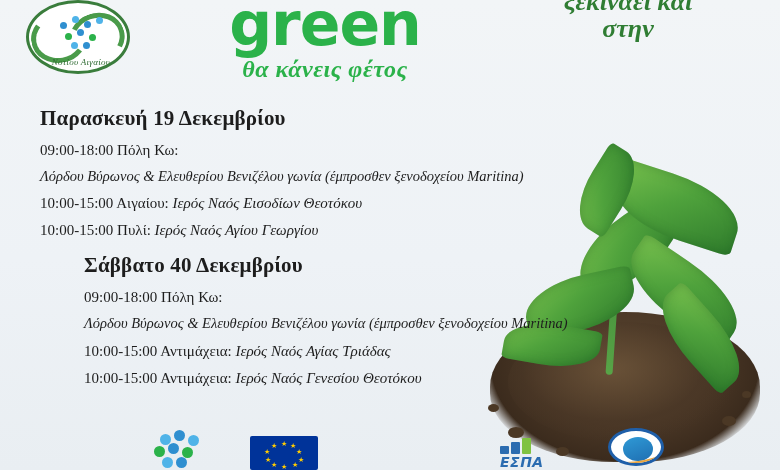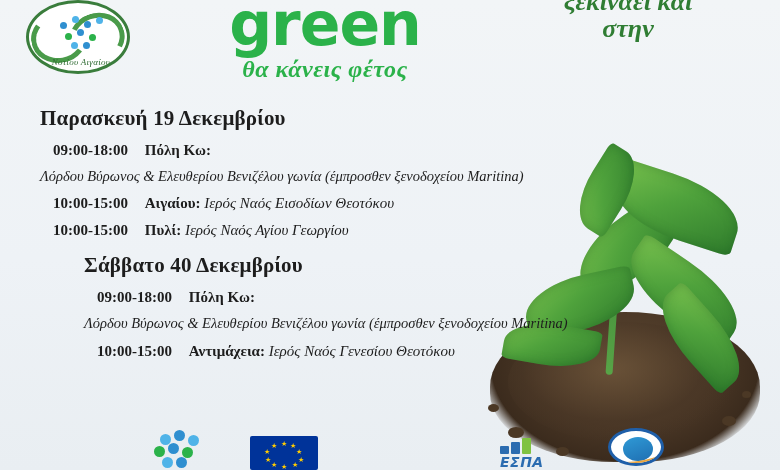--- a/index.html
+++ b/index.html
@@ -165,23 +165,22 @@
     margin-bottom: 10px;
     letter-spacing: .2px;
   }
   .slot {
     font-family: "Liberation Serif", serif;
     font-size: 15px;
     margin-bottom: 9px;
     line-height: 1.2;
   }
   .slot b {
-    font-weight: bold;
+    font-weight: normal;
     font-style: normal;
-    margin-left: 13px;
   }
   .slot .loc {
     font-style: italic;
   }
   .slot.addr {
     font-style: italic;
     font-size: 14.5px;
   }
 
   
@@ -427,20 +426,25 @@
     <div class="day-block second">
       <div class="day-title">Σάββατο 40 Δεκεμβρίου</div>
 
       <div class="slot">
         <b>09:00-18:00</b>
         <b>Πόλη Κω:</b>
       </div>
 
       <div class="slot addr">Λόρδου Βύρωνος &amp; Ελευθερίου Βενιζέλου γωνία (έμπροσθεν ξενοδοχείου Maritina)</div>
 
+      <div class="slot">
+        <b>10:00-15:00</b>
+        <b>Αντιμάχεια:</b>
+        <span class="loc">Ιερός Ναός Αγίας Τριάδας</span>
+      </div>
 
       <div class="slot">
         <b>10:00-15:00</b>
         <b>Αντιμάχεια:</b>
         <span class="loc">Ιερός Ναός Γενεσίου Θεοτόκου</span>
       </div>
     </div>
   </div>
 
   <div class="footer">

